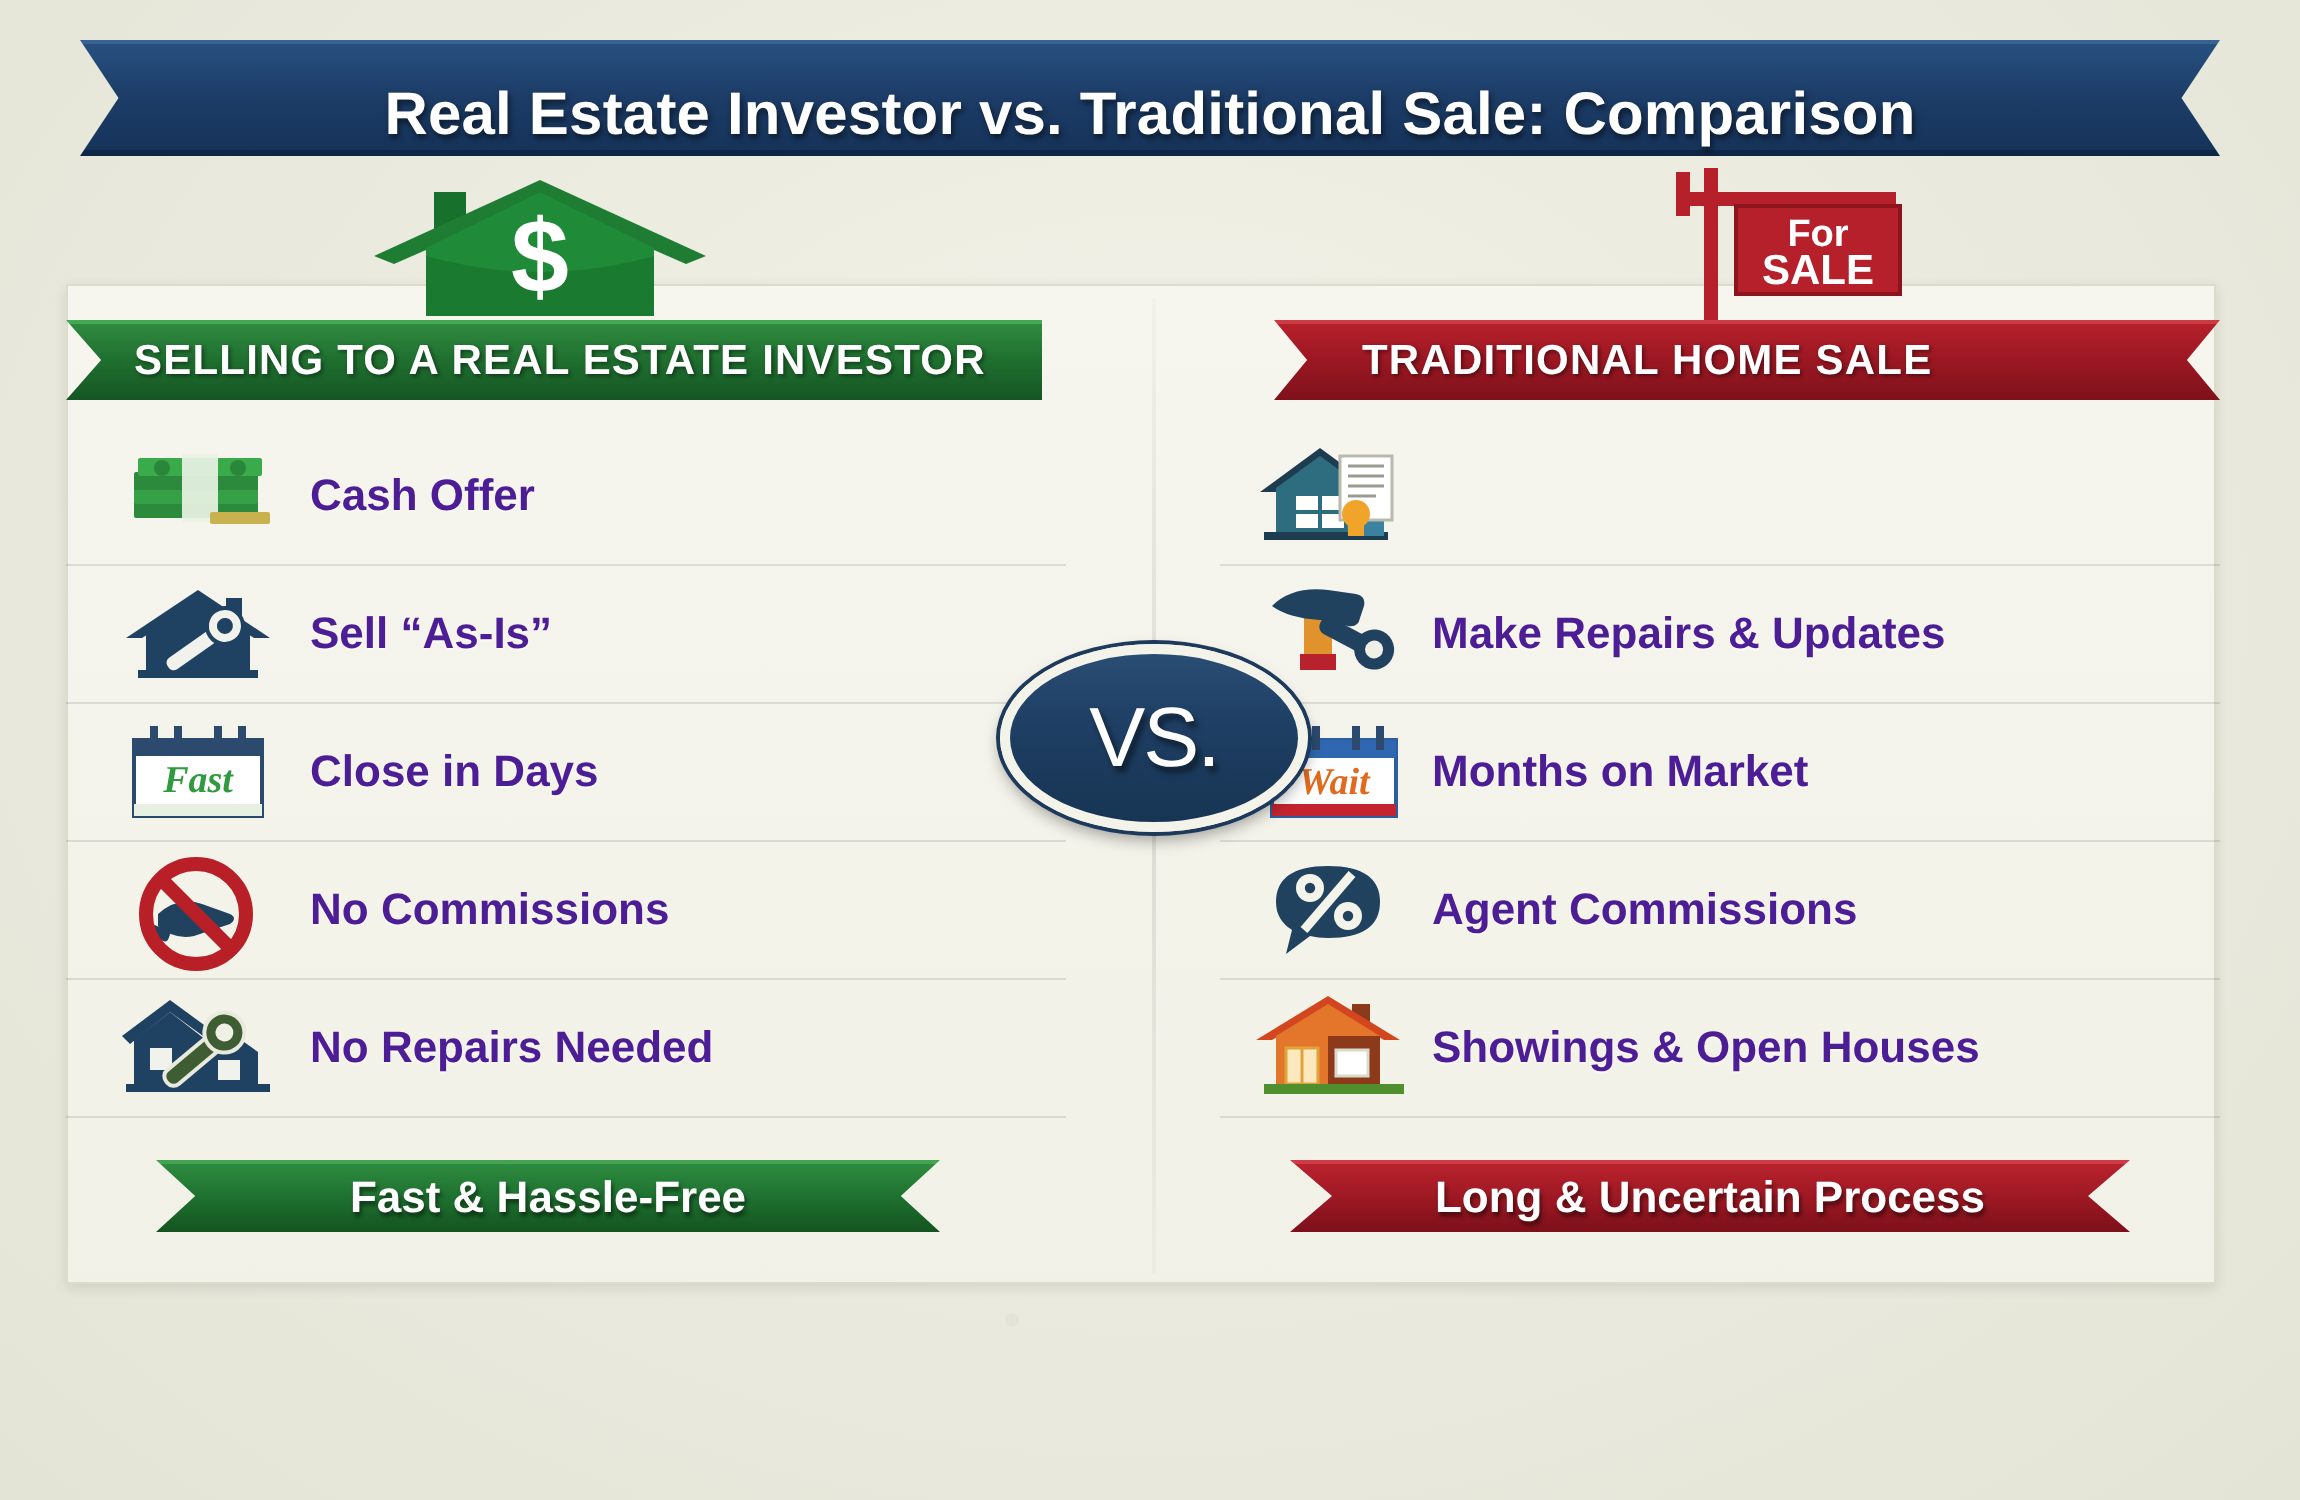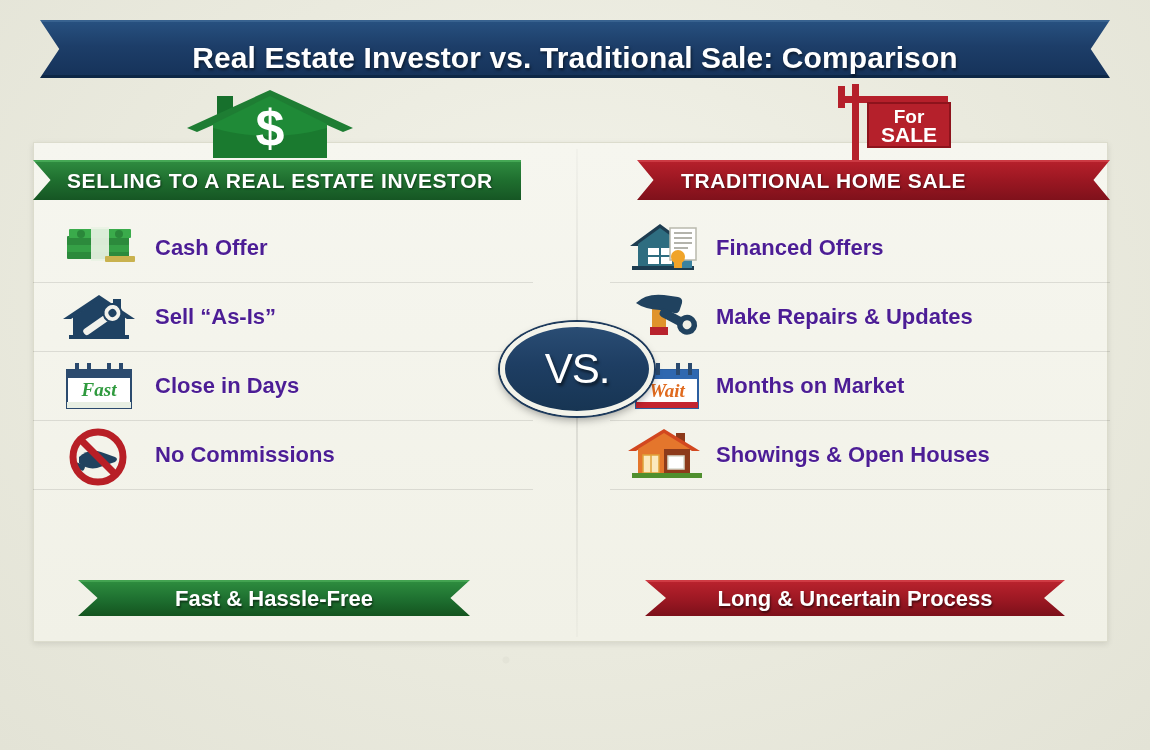--- a/index.html
+++ b/index.html
@@ -340,20 +340,38 @@
           <path d="M14 28 q10 -9 22 -5 l14 5 q4 2 0 5 l-18 6 q-10 2 -18 -5 z" fill="#20425f"></path>
           <rect x="6" y="34" width="14" height="6" rx="2" fill="#20425f" transform="rotate(20 13 37)"></rect>
           <circle cx="33" cy="28" r="25" fill="none" stroke="#b81f26" stroke-width="7"></circle>
           <line x1="15" y1="10" x2="51" y2="46" stroke="#b81f26" stroke-width="7"></line>
         </g>
       </svg>
     </div>
     <span class="row-label">No Commissions</span>
   </div>
 
+  <div class="row">
+    <div class="row-icon">
+      <svg width="80" height="56" viewBox="0 0 80 56">
+        <polygon points="24,4 54,26 46,26 24,10 4,26 0,22" fill="#1f4263"></polygon>
+        <path d="M6 24 L24 10 L42 24 L42 48 L6 48 Z" fill="#1f4263"></path>
+        <path d="M40 30 L54 20 L68 30 L68 48 L40 48 Z" fill="#1f4263"></path>
+        <rect x="2" y="46" width="72" height="4" fill="#1f4263"></rect>
+        <rect x="14" y="28" width="11" height="11" fill="#f2f2ec"></rect>
+        <rect x="48" y="34" width="11" height="10" fill="#f2f2ec"></rect>
+        <g transform="rotate(-40 42 28)">
+          <rect x="16" y="24" width="36" height="9" rx="4" fill="#3f5d33" stroke="#e9e9dd" stroke-width="2"></rect>
+          <circle cx="54" cy="28" r="10" fill="#3f5d33" stroke="#e9e9dd" stroke-width="2"></circle>
+          <circle cx="54" cy="28" r="4.5" fill="#f0f0e6"></circle>
+        </g>
+      </svg>
+    </div>
+    <span class="row-label">No Repairs Needed</span>
+  </div>
 </div>
 
 <div class="col col-right">
 
   <div class="row">
     <div class="row-icon">
       <svg width="76" height="56" viewBox="0 0 76 56">
         <polygon points="30,4 60,26 52,26 30,10 8,26 0,26" fill="#1d3c50"></polygon>
         <path d="M8 24 L30 8 L52 24 L52 48 L8 48 Z" fill="#2e6d80"></path>
         <rect x="2" y="46" width="62" height="4" fill="#1d3c50"></rect>
@@ -365,21 +383,20 @@
         <g stroke="#9a9a8f" stroke-width="1.5">
           <line x1="44" y1="13" x2="62" y2="13"></line>
           <line x1="44" y1="18" x2="62" y2="18"></line>
           <line x1="44" y1="23" x2="62" y2="23"></line>
           <line x1="44" y1="28" x2="58" y2="28"></line>
         </g>
         <circle cx="48" cy="37" r="7" fill="#f0a42a"></circle>
         <polygon points="44,42 48,39 52,42 52,48 44,48" fill="#f0a42a"></polygon>
       </svg>
     </div>
-    <span class="row-label">Financed Offers</span>
   </div>
 
   <div class="row">
     <div class="row-icon">
       <svg width="76" height="56" viewBox="0 0 76 56">
         <rect x="22" y="14" width="14" height="28" fill="#e0932c"></rect>
         <rect x="20" y="38" width="18" height="8" fill="#b8222d"></rect>
         <path d="M6 14 q10 -10 28 -8 l14 2 q5 1 4 6 l-2 6 q-1 5 -6 4 l-14 -3 q-16 -1 -24 -7 z" fill="#20425f"></path>
         <g transform="rotate(28 50 32)">
           <rect x="28" y="28" width="30" height="9" rx="4" fill="#20425f"></rect>
@@ -400,20 +417,33 @@
         <rect x="26" y="5" width="4" height="12" fill="#2b4a6e"></rect>
         <rect x="46" y="5" width="4" height="12" fill="#2b4a6e"></rect>
         <rect x="58" y="5" width="4" height="12" fill="#2b4a6e"></rect>
         <text x="37" y="39" font-family="'Liberation Serif',serif" font-size="19" font-style="italic" font-weight="bold" fill="#e06a1e" text-anchor="middle">Wait</text>
         <rect x="6" y="44" width="62" height="6" fill="#c4242f"></rect>
       </svg>
     </div>
     <span class="row-label">Months on Market</span>
   </div>
 
+  <div class="row">
+    <div class="row-icon">
+      <svg width="76" height="56" viewBox="0 0 76 56">
+        <path d="M8 24 q0 -18 26 -18 q26 0 26 18 q0 18 -26 18 q-5 0 -9 -1 l-12 9 l3 -12 q-8 -5 -8 -14 z" fill="#20425f"></path>
+        <circle cx="25" cy="17" r="7" fill="#f3f3ea"></circle>
+        <circle cx="25" cy="17" r="2.6" fill="#20425f"></circle>
+        <circle cx="44" cy="31" r="7" fill="#f3f3ea"></circle>
+        <circle cx="44" cy="31" r="2.6" fill="#20425f"></circle>
+        <line x1="46" y1="10" x2="22" y2="38" stroke="#f3f3ea" stroke-width="4.5"></line>
+      </svg>
+    </div>
+    <span class="row-label">Agent Commissions</span>
+  </div>
 
   <div class="row">
     <div class="row-icon">
       <svg width="76" height="56" viewBox="0 0 76 56">
         <rect x="46" y="6" width="9" height="14" fill="#8d3a1b"></rect>
         <polygon points="34,2 70,24 62,24 34,8 6,24 -2,24" fill="#d2471f"></polygon>
         <path d="M8 22 L34 6 L60 22 L60 48 L8 48 Z" fill="#e4762c"></path>
         <path d="M34 22 L60 22 L60 48 L34 48 Z" fill="#8d3a1b"></path>
         <rect x="13" y="28" width="16" height="18" fill="#fbe9bd" stroke="#e0a23a" stroke-width="1.5"></rect>
         <line x1="21" y1="28" x2="21" y2="46" stroke="#e0a23a" stroke-width="1.5"></line>

